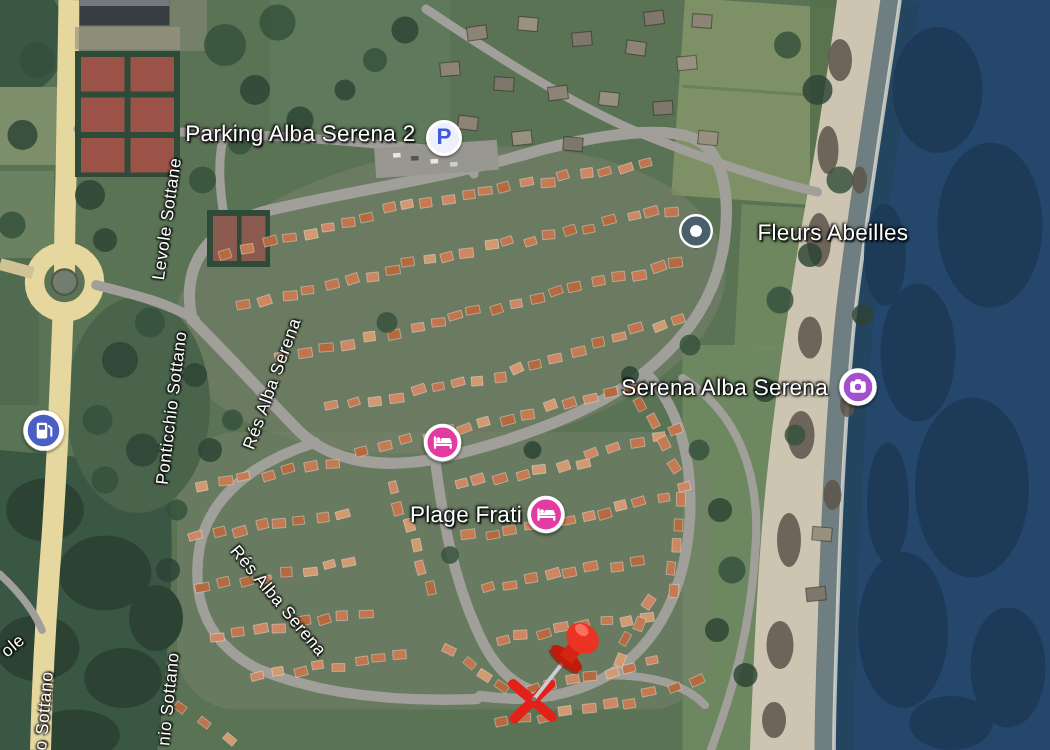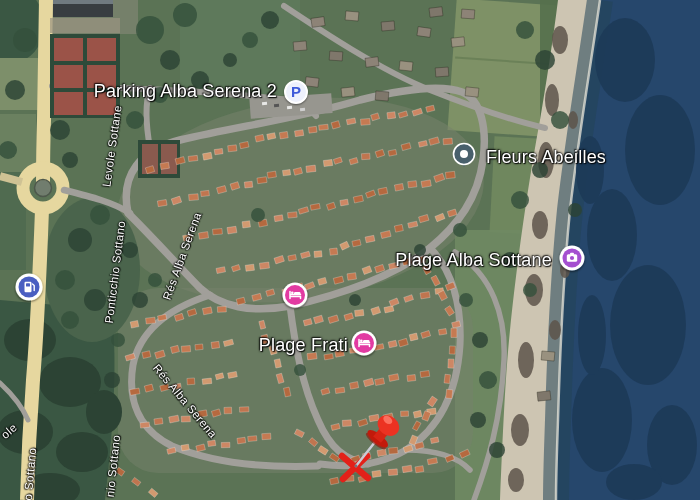--- a/index.html
+++ b/index.html
@@ -4,21 +4,21 @@
 <style>
   html,body{margin:0;padding:0;background:#222;}
   #map{
     position:relative;width:700px;height:500px;overflow:hidden;
     font-family:"Liberation Sans",sans-serif;
     background:#5b7355;
   }
   #scene{position:absolute;left:0;top:0;}
   .overlay{position:absolute;left:0;top:0;width:700px;height:500px;}
   .poi-label{
-    position:absolute;color:#fff;font-size:18px;font-weight:500;
+    position:absolute;color:#fff;font-size:15px;font-weight:500;
     white-space:nowrap;letter-spacing:.2px;
     text-shadow:0 0 2px #000,0 0 3px rgba(0,0,0,.9),1px 1px 1px rgba(0,0,0,.85),-1px -1px 1px rgba(0,0,0,.6);
   }
   .street-label{
     position:absolute;color:#fff;font-size:11.5px;font-weight:500;
     white-space:nowrap;letter-spacing:.4px;
     text-shadow:0 0 2px #000,0 0 2px rgba(0,0,0,.9),1px 1px 1px rgba(0,0,0,.85),-1px -1px 1px rgba(0,0,0,.6);
   }
   .badge{
     position:absolute;border-radius:50%;
@@ -459,23 +459,23 @@
     <div class="poi-label" style="right:423px;top:81px">Parking Alba Serena 2</div>
     <div class="badge p-badge" style="left:284px;top:80px">P</div>
 
     <div class="badge icon-badge" style="left:451px;top:142px;box-shadow:none">
       <svg width="26" height="26" viewBox="0 0 26 26">
         <path d="M13,25 L9.5,19 L16.5,19 Z" style="fill:var(--c-pin-slate,#49606c)"></path>
         <circle cx="13" cy="12" r="10.5" style="fill:var(--c-pin-slate,#49606c)" stroke="#fff" stroke-width="1.6"></circle>
         <circle cx="13" cy="12" r="4" fill="#fff"></circle>
       </svg>
     </div>
-    <div class="poi-label" style="left:486px;top:147px">Fleurs Abeilles</div>
-
-    <div class="poi-label" style="right:148px;top:250px">Plage Alba Sottane</div>
+    <div class="poi-label" style="left:505px;top:147px">Fleurs Abeilles</div>
+
+    <div class="poi-label" style="right:148px;top:250px">Serena Alba Serena</div>
     <div class="badge icon-badge" style="left:559px;top:245px">
       <svg width="26" height="26" viewBox="0 0 26 26">
         <circle cx="13" cy="13" r="12.5" fill="#fff"></circle>
         <circle cx="13" cy="13" r="9.5" style="fill:var(--c-attraction-purple,#a44fd0)"></circle>
         <rect x="11" y="7.8" width="4" height="2.2" rx="1" fill="#fff"></rect>
         <rect x="7.8" y="9.2" width="10.4" height="7.6" rx="1.6" fill="#fff"></rect>
         <circle cx="13" cy="13" r="2.1" style="fill:var(--c-attraction-purple,#a44fd0)"></circle>
       </svg>
     </div>
 

